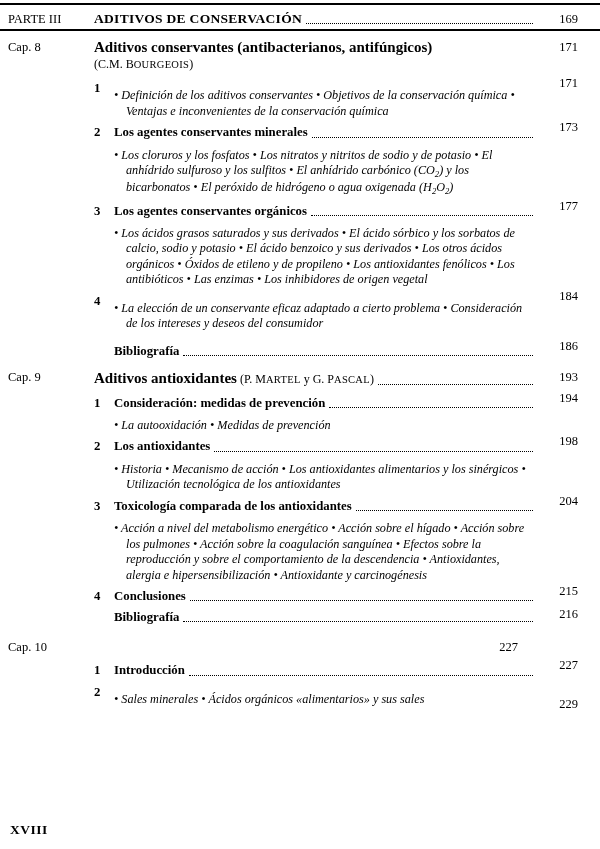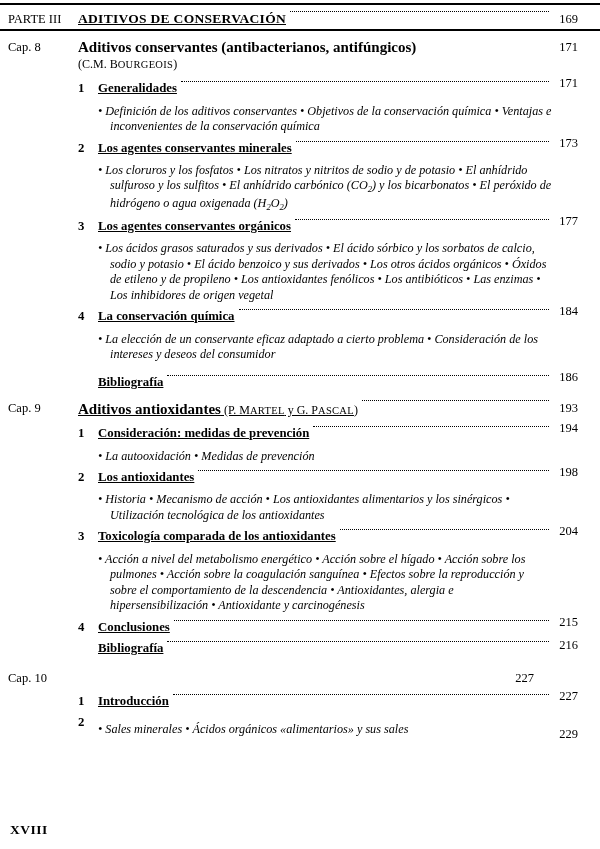--- a/index.html
+++ b/index.html
@@ -20,21 +20,21 @@
     width: 600px;
     height: 849px;
     padding: 0;
     box-sizing: border-box;
   }
 
   
   .row {
     display: grid;
     grid-template-columns: 78px 1fr 44px;
-    column-gap: 0;
+    column-gap: 16px;
     align-items: start;
   }
   .col-left {
     font-family: "Liberation Serif", serif;
     font-size: 12.5px;
     padding-left: 8px;
     padding-top: 1px;
     white-space: nowrap;
   }
   .col-mid {
@@ -64,23 +64,22 @@
     margin: 3px 0 0 0;
   }
   .rule-bottom {
     border-top: 2px solid #000;
     margin: 2px 0 8px 0;
   }
 
   
   .lead {
     display: flex;
-    align-items: flex-start;
+    align-items: flex-end;
     width: 100%;
-    text-decoration: underline;
   }
   .lead > .txt {
     flex: 0 1 auto;
   }
   .lead > .dots {
     flex: 1 1 auto;
     border-bottom: 1.5px dotted #000;
     margin: 0 3px 3px 4px;
     min-width: 6px;
     height: 0;
@@ -175,24 +174,20 @@
   </div>
 
   <div class="spacer-4"></div>
 
   <div class="row">
     <div class="col-left"></div>
     <div class="col-mid">
       <div class="sec">
         <div class="sec-num">1</div>
         <div>
-          <div class="lead">
-            <span class="txt sec-title">Generalidades</span>
-            <span class="dots"></span>
-          </div>
           <div class="sub">• Definición de los aditivos conservantes • Objetivos de la conservación química • Ventajas e inconvenientes de la conservación química</div>
         </div>
       </div>
     </div>
     <div class="col-page">171</div>
   </div>
 
   <div class="row">
     <div class="col-left"></div>
     <div class="col-mid">
@@ -226,24 +221,20 @@
     </div>
     <div class="col-page">177</div>
   </div>
 
   <div class="row">
     <div class="col-left"></div>
     <div class="col-mid">
       <div class="sec">
         <div class="sec-num">4</div>
         <div>
-          <div class="lead">
-            <span class="txt sec-title">La conservación química</span>
-            <span class="dots"></span>
-          </div>
           <div class="sub">• La elección de un conservante eficaz adaptado a cierto problema • Consideración de los intereses y deseos del consumidor</div>
         </div>
       </div>
     </div>
     <div class="col-page">184</div>
   </div>
 
   <div class="spacer-6"></div>
 
   <div class="row">

